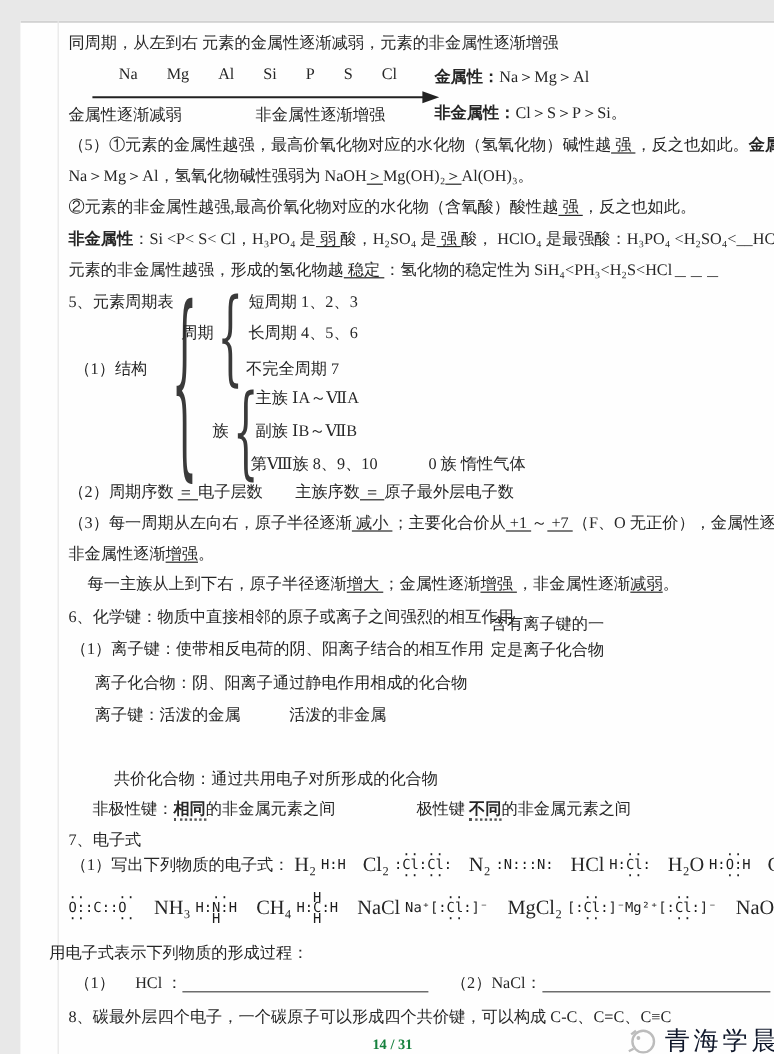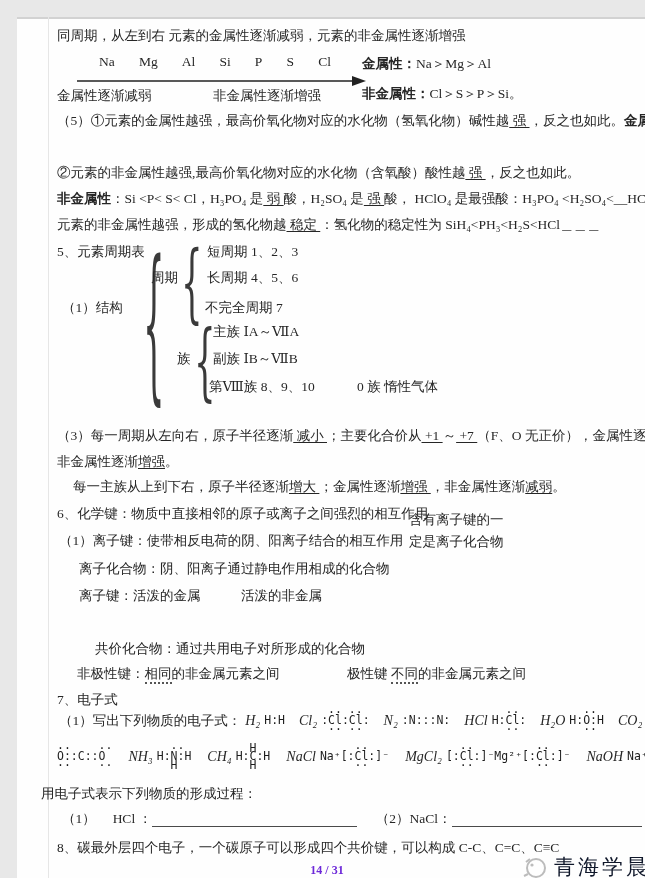--- a/index.html
+++ b/index.html
@@ -8,41 +8,41 @@
     overflow:hidden;margin:17px;
     font-family:"Liberation Serif","DejaVu Serif",serif;color:#262626;
   }
   .edge-top{position:absolute;top:0;left:0;width:100%;height:2px;background:#d2d2d2;}
   .edge-bottom{position:absolute;bottom:0;left:0;width:100%;height:3px;background:#c7cbce;}
   .edge-left{position:absolute;top:0;left:31px;width:1px;height:100%;background:#e6e6e6;}
   .line{position:absolute;font-size:13.5px;white-space:nowrap;line-height:17px;}
   .bold{font-weight:bold;}
   b{font-weight:bold;}
   .blank,u{ text-decoration:underline; text-underline-offset:2px;}
-  .em-dot{border-bottom:2px dotted #555;padding-bottom:1px;}
+  .em-dot{border-bottom:2px dotted #555;padding-bottom:1px;font-weight:bold;}
   
   .elements-row{position:absolute;left:82px;top:37px;width:232px;display:flex;justify-content:space-between;font-size:13.5px;text-align:right;}
   
   .tree{position:absolute;left:0;top:220px;width:645px;height:160px;}
   .tree .line{position:absolute;}
   .brace{position:absolute;font-family:"DejaVu Serif",serif;font-size:40px;line-height:40px;color:#3a3a3a;transform-origin:left top;}
   .brace::before{content:"{";}
   
   .lewis-row{position:absolute;display:flex;align-items:center;}
   .lewis{display:inline-flex;align-items:center;gap:4px;}
-  .lewis .lbl{font-size:14px;font-style:italic;}
+  .lewis .lbl{font-size:17px;}
   .stack{display:inline-block;font-family:"DejaVu Sans Mono",monospace;font-size:11.5px;color:#1d1d1d;text-align:left;}
   .stack div{white-space:pre;}
   .stack .m{line-height:11px;height:11px;}
   .stack .t,.stack .b{line-height:6px;height:6px;letter-spacing:0px;}
   .uline{display:inline-block;border-bottom:1px solid #4a4a4a;height:13px;vertical-align:bottom;}
   
   .arrow-wrap{position:absolute;left:58px;top:57px;}
   
-  .page-num{position:absolute;left:0;top:846px;width:620px;text-align:center;font-size:12px;font-weight:bold;color:#6d28d9;}
+  .page-num{position:absolute;left:0;top:846px;width:620px;text-align:center;font-size:12px;font-weight:bold;color:#15803d;}
   .chevron-btn{position:absolute;left:287px;top:861px;width:46px;height:16px;background:#b9bcbf;display:flex;align-items:center;justify-content:center;cursor:pointer;}
   .watermark{position:absolute;left:505px;top:836px;display:flex;align-items:center;gap:6px;color:#b4b4b4;}
   .watermark .wm-text{font-size:21px;letter-spacing:3px;font-weight:normal;color:#0f172a;}
 </style>
 </head>
 <body>
 
 <div class="page">
   <div class="edge-top"></div>
   <div class="edge-left"></div>
@@ -70,20 +70,21 @@
     </svg>
   </div>
 
   <div class="line" style="left:40px;top:70px;">金属性逐渐减弱</div>
   <div class="line" style="left:196px;top:70px;">非金属性逐渐增强</div>
   <div class="line" style="left:345px;top:68px;">
     <span class="bold">非金属性：</span><span>Cl＞S＞P＞Si。</span>
   </div>
 
   <div class="line" style="left:40px;top:95px;">（5）①元素的金属性越强，最高价氧化物对应的水化物（氢氧化物）碱性越<span class="blank"> 强 </span>，反之也如此。<b>金属性</b>：</div>
+  <div class="line" style="left:40px;top:121px;">Na＞Mg＞Al，氢氧化物碱性强弱为 NaOH<span class="blank">＞</span>Mg(OH)₂<span class="blank">＞</span>Al(OH)₃。</div>
   <div class="line" style="left:40px;top:147px;">②元素的非金属性越强,最高价氧化物对应的水化物（含氧酸）酸性越<span class="blank"> 强 </span> ，反之也如此。</div>
   <div class="line" style="left:40px;top:173px;"><b>非金属性</b>：Si &lt;P&lt; S&lt; Cl，H₃PO₄ 是<span class="blank"> 弱 </span>酸，H₂SO₄ 是<span class="blank"> 强 </span>酸， HClO₄ 是最强酸：H₃PO₄ &lt;H₂SO₄&lt;__HClO₄;</div>
   <div class="line" style="left:40px;top:199px;">元素的非金属性越强，形成的氢化物越<span class="blank"> 稳定 </span>：氢化物的稳定性为 SiH₄&lt;PH₃&lt;H₂S&lt;HCl＿＿＿</div>
 
   <div class="tree">
     <div class="line" style="left:40px;top:6px;">5、元素周期表</div>
     <span class="brace" style="left:126px;top:0px;transform:scale(0.85,4.2);"></span>
     <div class="line" style="left:45px;top:62px;">（1）结构</div>
 
     <div class="line" style="left:134px;top:32px;text-align:right;">周期</div>
@@ -93,20 +94,21 @@
     <div class="line" style="left:188px;top:62px;">不完全周期 7</div>
 
     <div class="line" style="left:160px;top:113px;">族</div>
     <span class="brace" style="left:177px;top:82px;transform:scale(0.85,2.1);"></span>
     <div class="line" style="left:196px;top:86px;">主族  ⅠA～ⅦA</div>
     <div class="line" style="left:196px;top:113px;">副族 ⅠB～ⅦB</div>
     <div class="line" style="left:192px;top:141px;">第Ⅷ族 8、9、10</div>
     <div class="line" style="left:340px;top:141px;">0 族  惰性气体</div>
   </div>
 
+  <div class="line" style="left:40px;top:384px;">（2）周期序数 <span class="blank"> ＝ </span> 电子层数　　主族序数<span class="blank"> ＝ </span>原子最外层电子数</div>
   <div class="line" style="left:40px;top:410px;">（3）每一周期从左向右，原子半径逐渐<span class="blank"> 减小 </span>；主要化合价从<span class="blank"> +1 </span>～<span class="blank"> +7 </span>（F、O 无正价），金属性逐渐<span class="blank">减弱</span>，</div>
   <div class="line" style="left:40px;top:436px;">非金属性逐渐<span class="blank">增强</span>。</div>
   <div class="line" style="left:56px;top:461px;">每一主族从上到下右，原子半径逐渐<span class="blank">增大 </span>；金属性逐渐<span class="blank">增强 </span>，非金属性逐渐<span class="blank">减弱</span>。</div>
 
   <div class="line" style="left:40px;top:488px;">6、化学键：物质中直接相邻的原子或离子之间强烈的相互作用</div>
   <div class="line" style="left:392px;top:494px;">含有离子键的一</div>
   <div class="line" style="left:392px;top:516px;">定是离子化合物</div>
   <div class="line" style="left:42px;top:515px;">（1）离子键：使带相反电荷的阴、阳离子结合的相互作用</div>
   <div class="line" style="left:62px;top:570px;">离子键：活泼的金属　　　活泼的非金属</div>
   <div class="line" style="left:62px;top:543px;">离子化合物：阴、阳离子通过静电作用相成的化合物</div>

